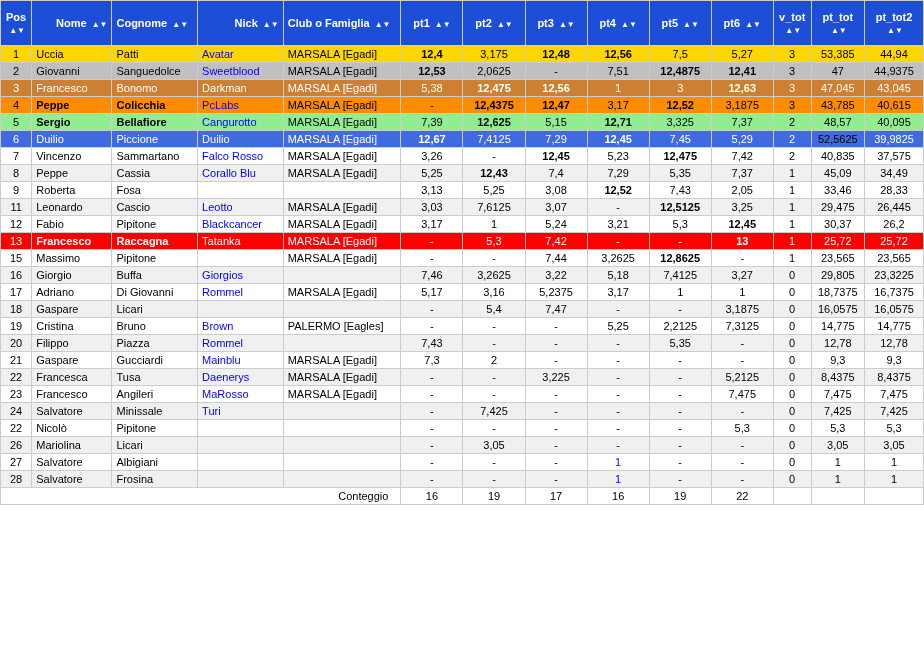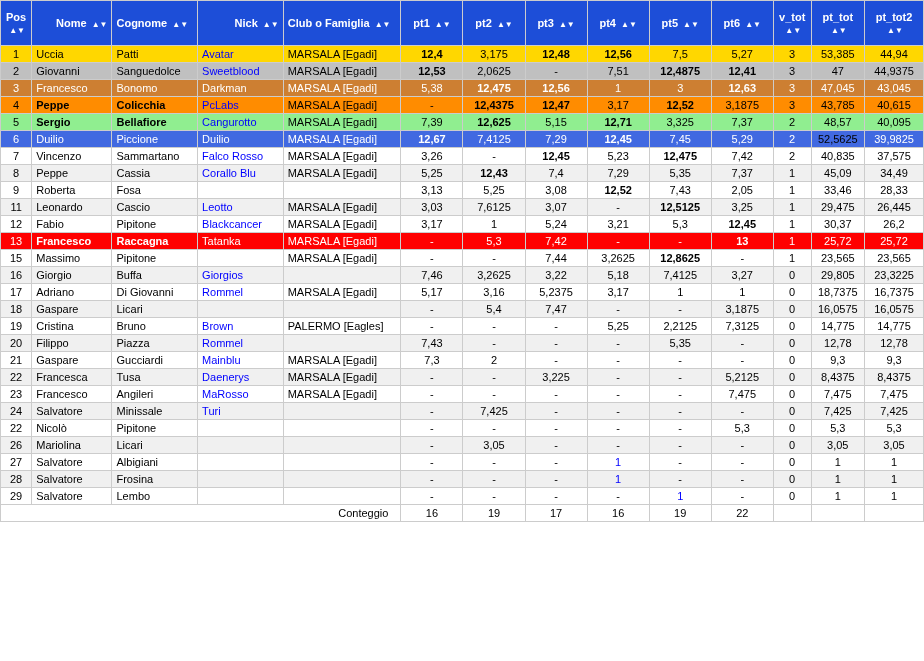--- a/index.html
+++ b/index.html
@@ -520,36 +520,20 @@
         <td>-</td>
         <td>-</td>
         <td>-</td>
         <td class="text-blue">1</td>
         <td>-</td>
         <td>-</td>
         <td>0</td>
         <td>1</td>
         <td>1</td>
       </tr>
-      <tr>
-        <td>29</td>
-        <td class=" left">Salvatore</td>
-        <td class=" left">Lembo</td>
-        <td class="left text-blue"></td>
-        <td class="left"></td>
-        <td>-</td>
-        <td>-</td>
-        <td>-</td>
-        <td>-</td>
-        <td class="text-blue">1</td>
-        <td>-</td>
-        <td>0</td>
-        <td>1</td>
-        <td>1</td>
-      </tr>
     </tbody>
   <tfoot>
     <tr>
       <td class="footer-row" colspan="5" style="text-align:right; padding-right:12px;">Conteggio</td>
       <td class="footer-row">16</td>
       <td class="footer-row">19</td>
       <td class="footer-row">17</td>
       <td class="footer-row">16</td>
       <td class="footer-row">19</td>
       <td class="footer-row">22</td>

